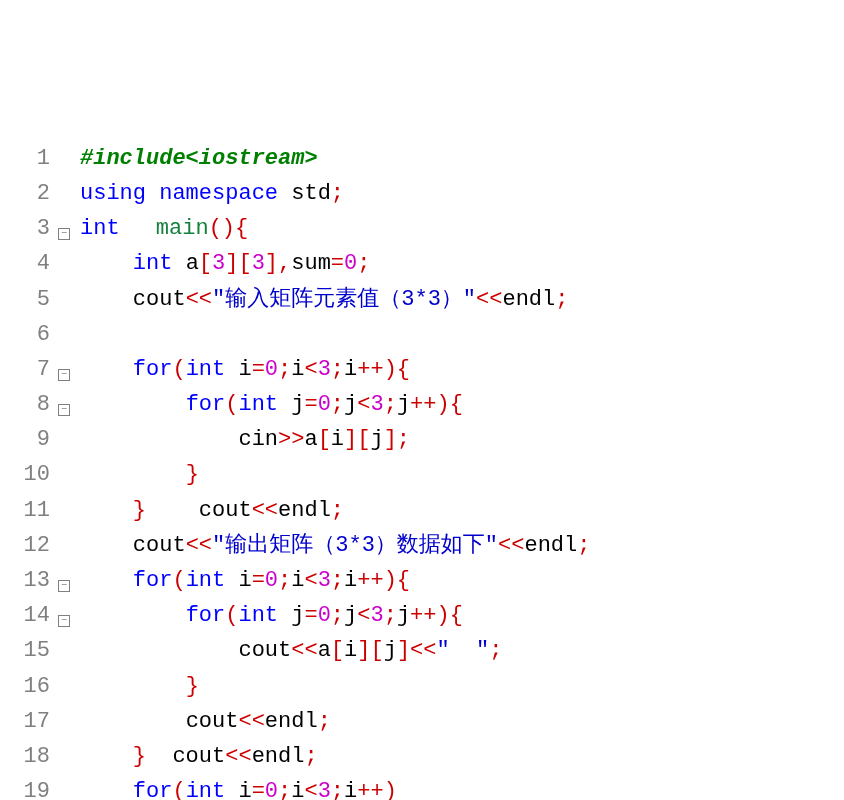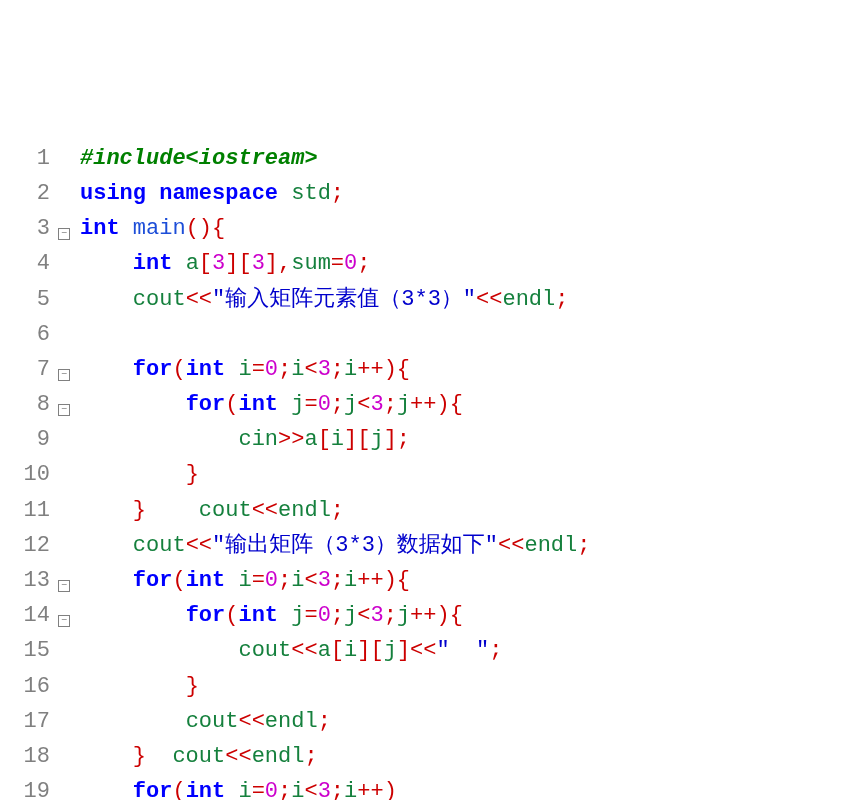--- a/index.html
+++ b/index.html
@@ -41,27 +41,27 @@
     font-size: 10px;
     line-height: 10px;
     text-align: center;
     vertical-align: middle;
     background: #fff;
     margin-top: 11px;
   }
   .code {
     padding-left: 4px;
   }
-  .kw { color: #0000ff; font-weight: bold; }
+  .kw { color: #0000ff; font-weight: normal; }
   .pre { color: #008000; font-weight: bold; font-style: italic; }
   .str { color: #0000cc; }
   .num { color: #cc00cc; }
   .op { color: #cc0000; }
-  .fn { color: #1d4ed8; }
-  .id { color: #15803d; }
+  .fn { color: #15803d; margin-left: 23px; }
+  .id { color: #000000; }
   .sym { color: #000000; }
 </style>
 </head>
 <body>
 
 
 
 <div class="editor">
   <div class="gutter" id="gutter"><div class="ln">1</div><div class="ln">2</div><div class="ln">3</div><div class="ln">4</div><div class="ln">5</div><div class="ln">6</div><div class="ln">7</div><div class="ln">8</div><div class="ln">9</div><div class="ln">10</div><div class="ln">11</div><div class="ln">12</div><div class="ln">13</div><div class="ln">14</div><div class="ln">15</div><div class="ln">16</div><div class="ln">17</div><div class="ln">18</div><div class="ln">19</div></div>
   <div class="foldcol" id="foldcol"><div> </div><div> </div><div><span class="fold">−</span></div><div> </div><div> </div><div> </div><div><span class="fold">−</span></div><div><span class="fold">−</span></div><div> </div><div> </div><div> </div><div> </div><div><span class="fold">−</span></div><div><span class="fold">−</span></div><div> </div><div> </div><div> </div><div> </div><div> </div></div>

